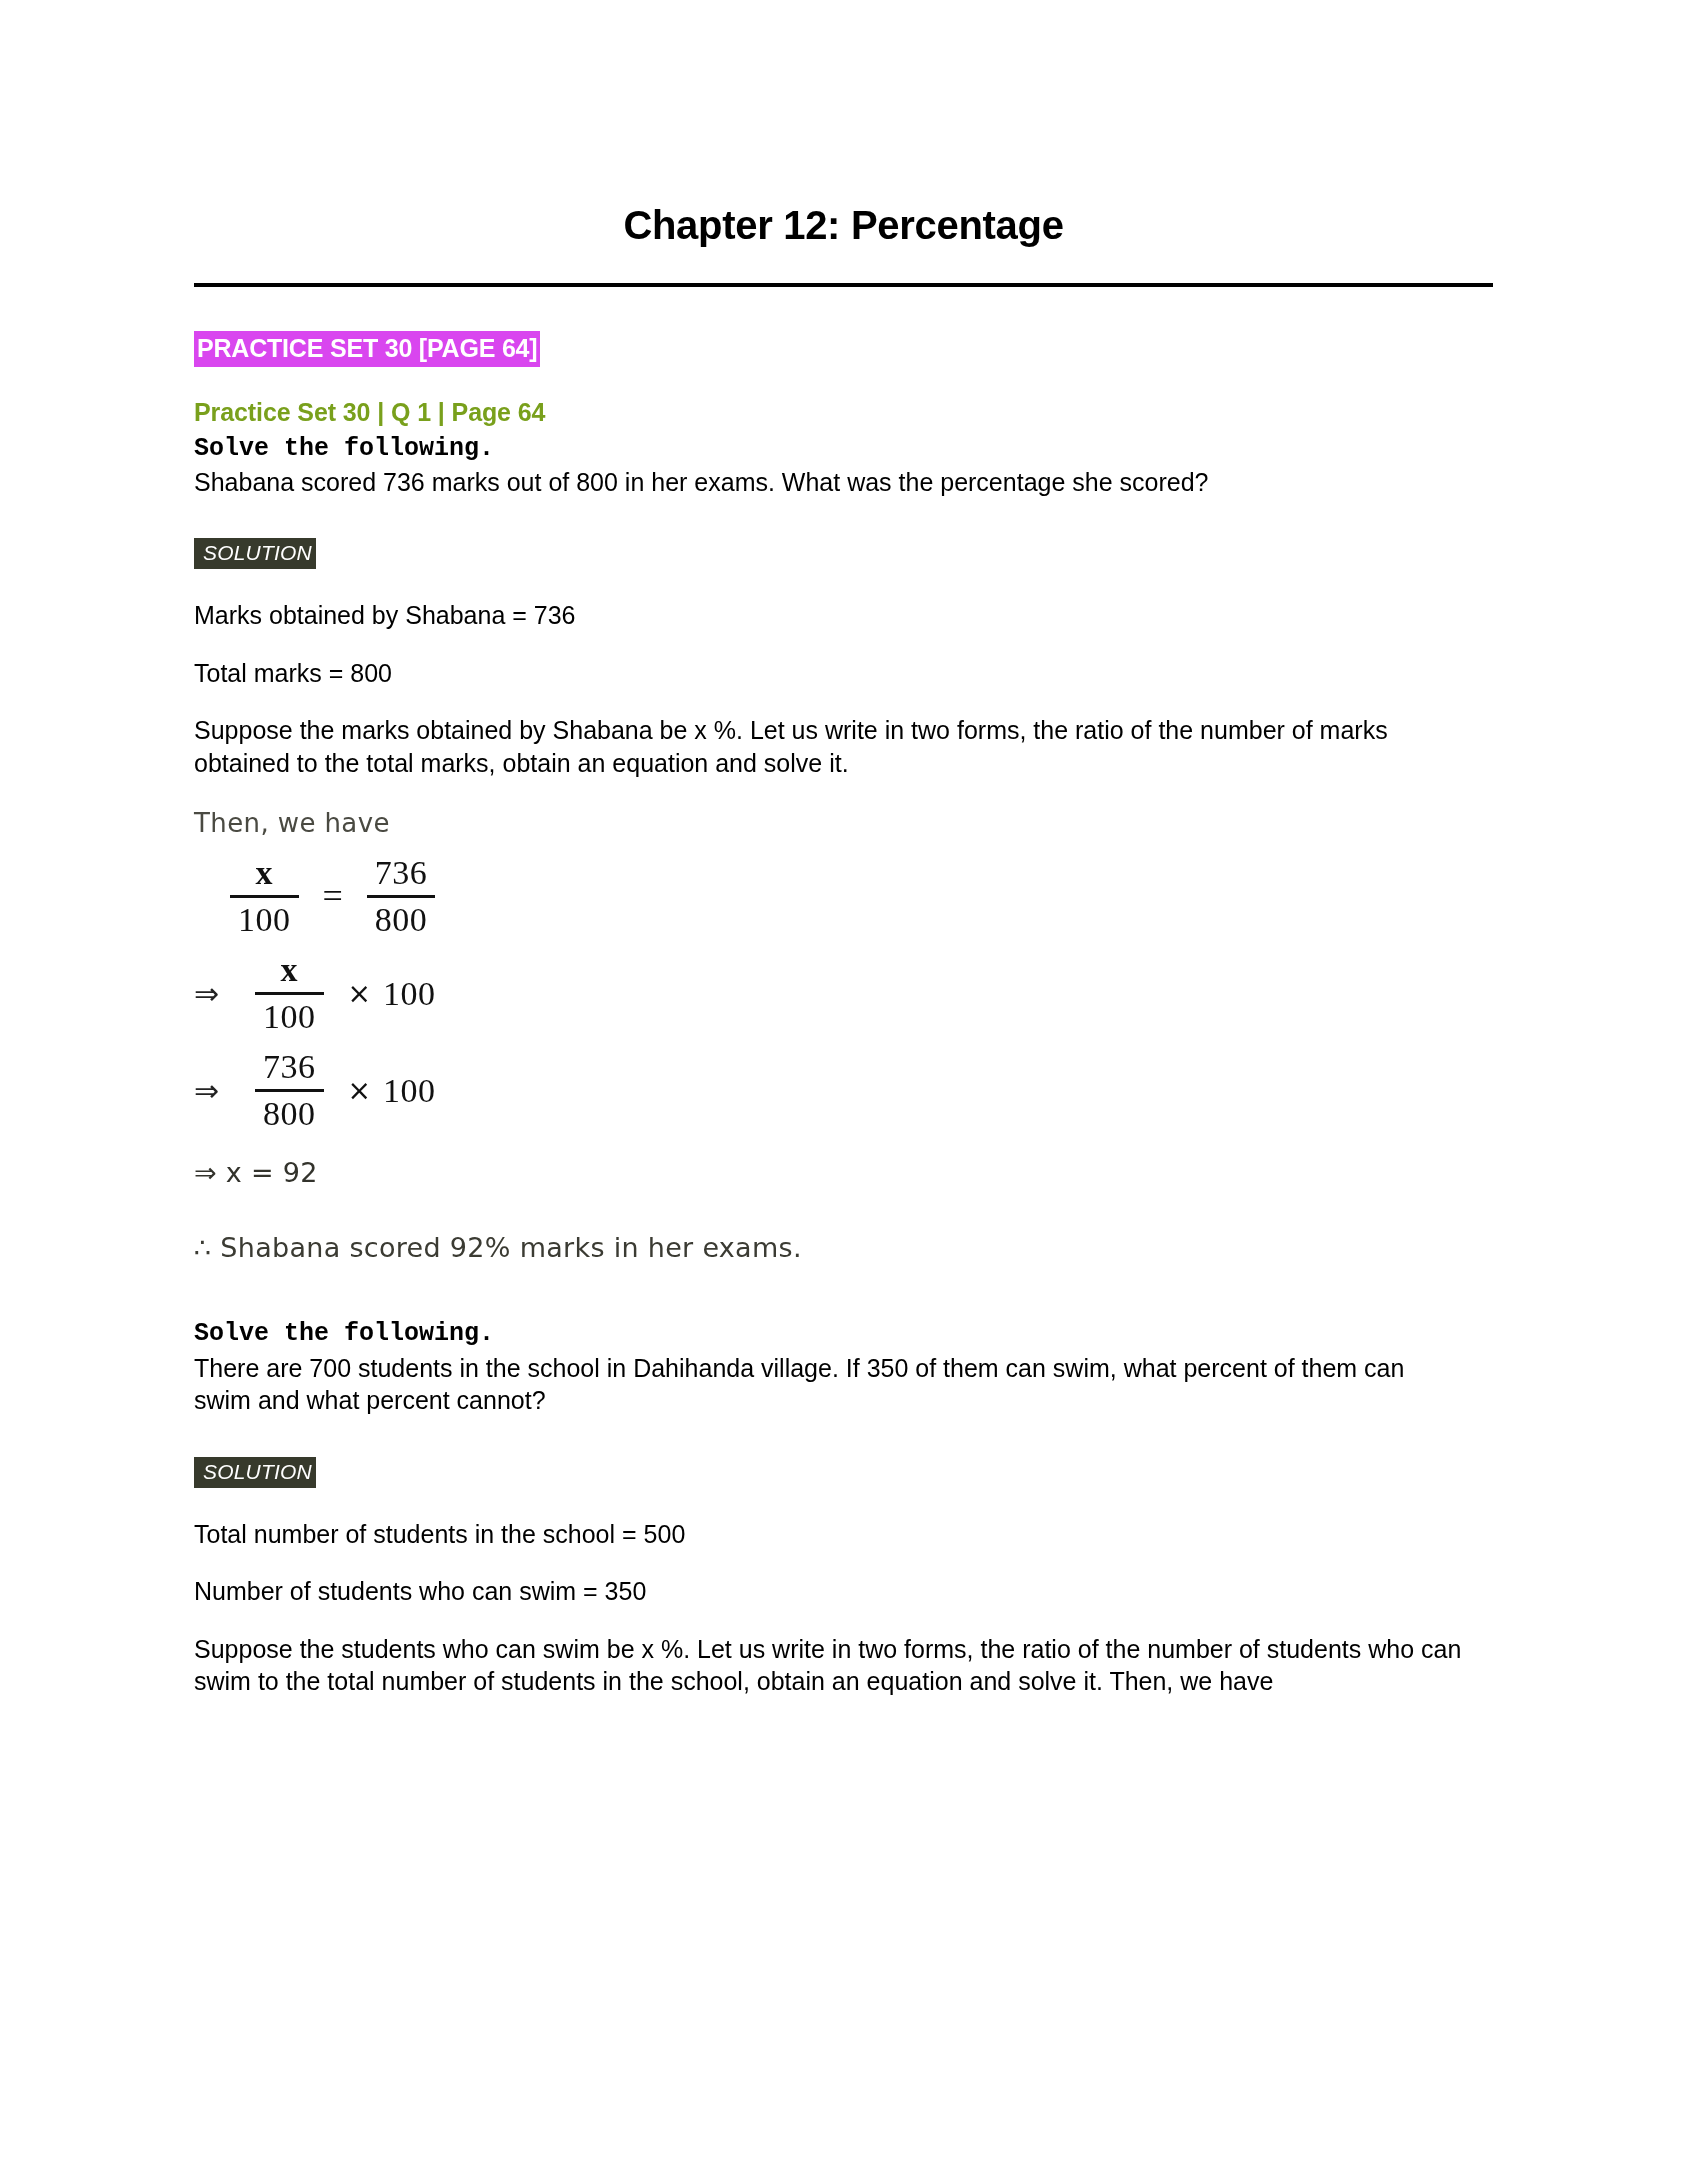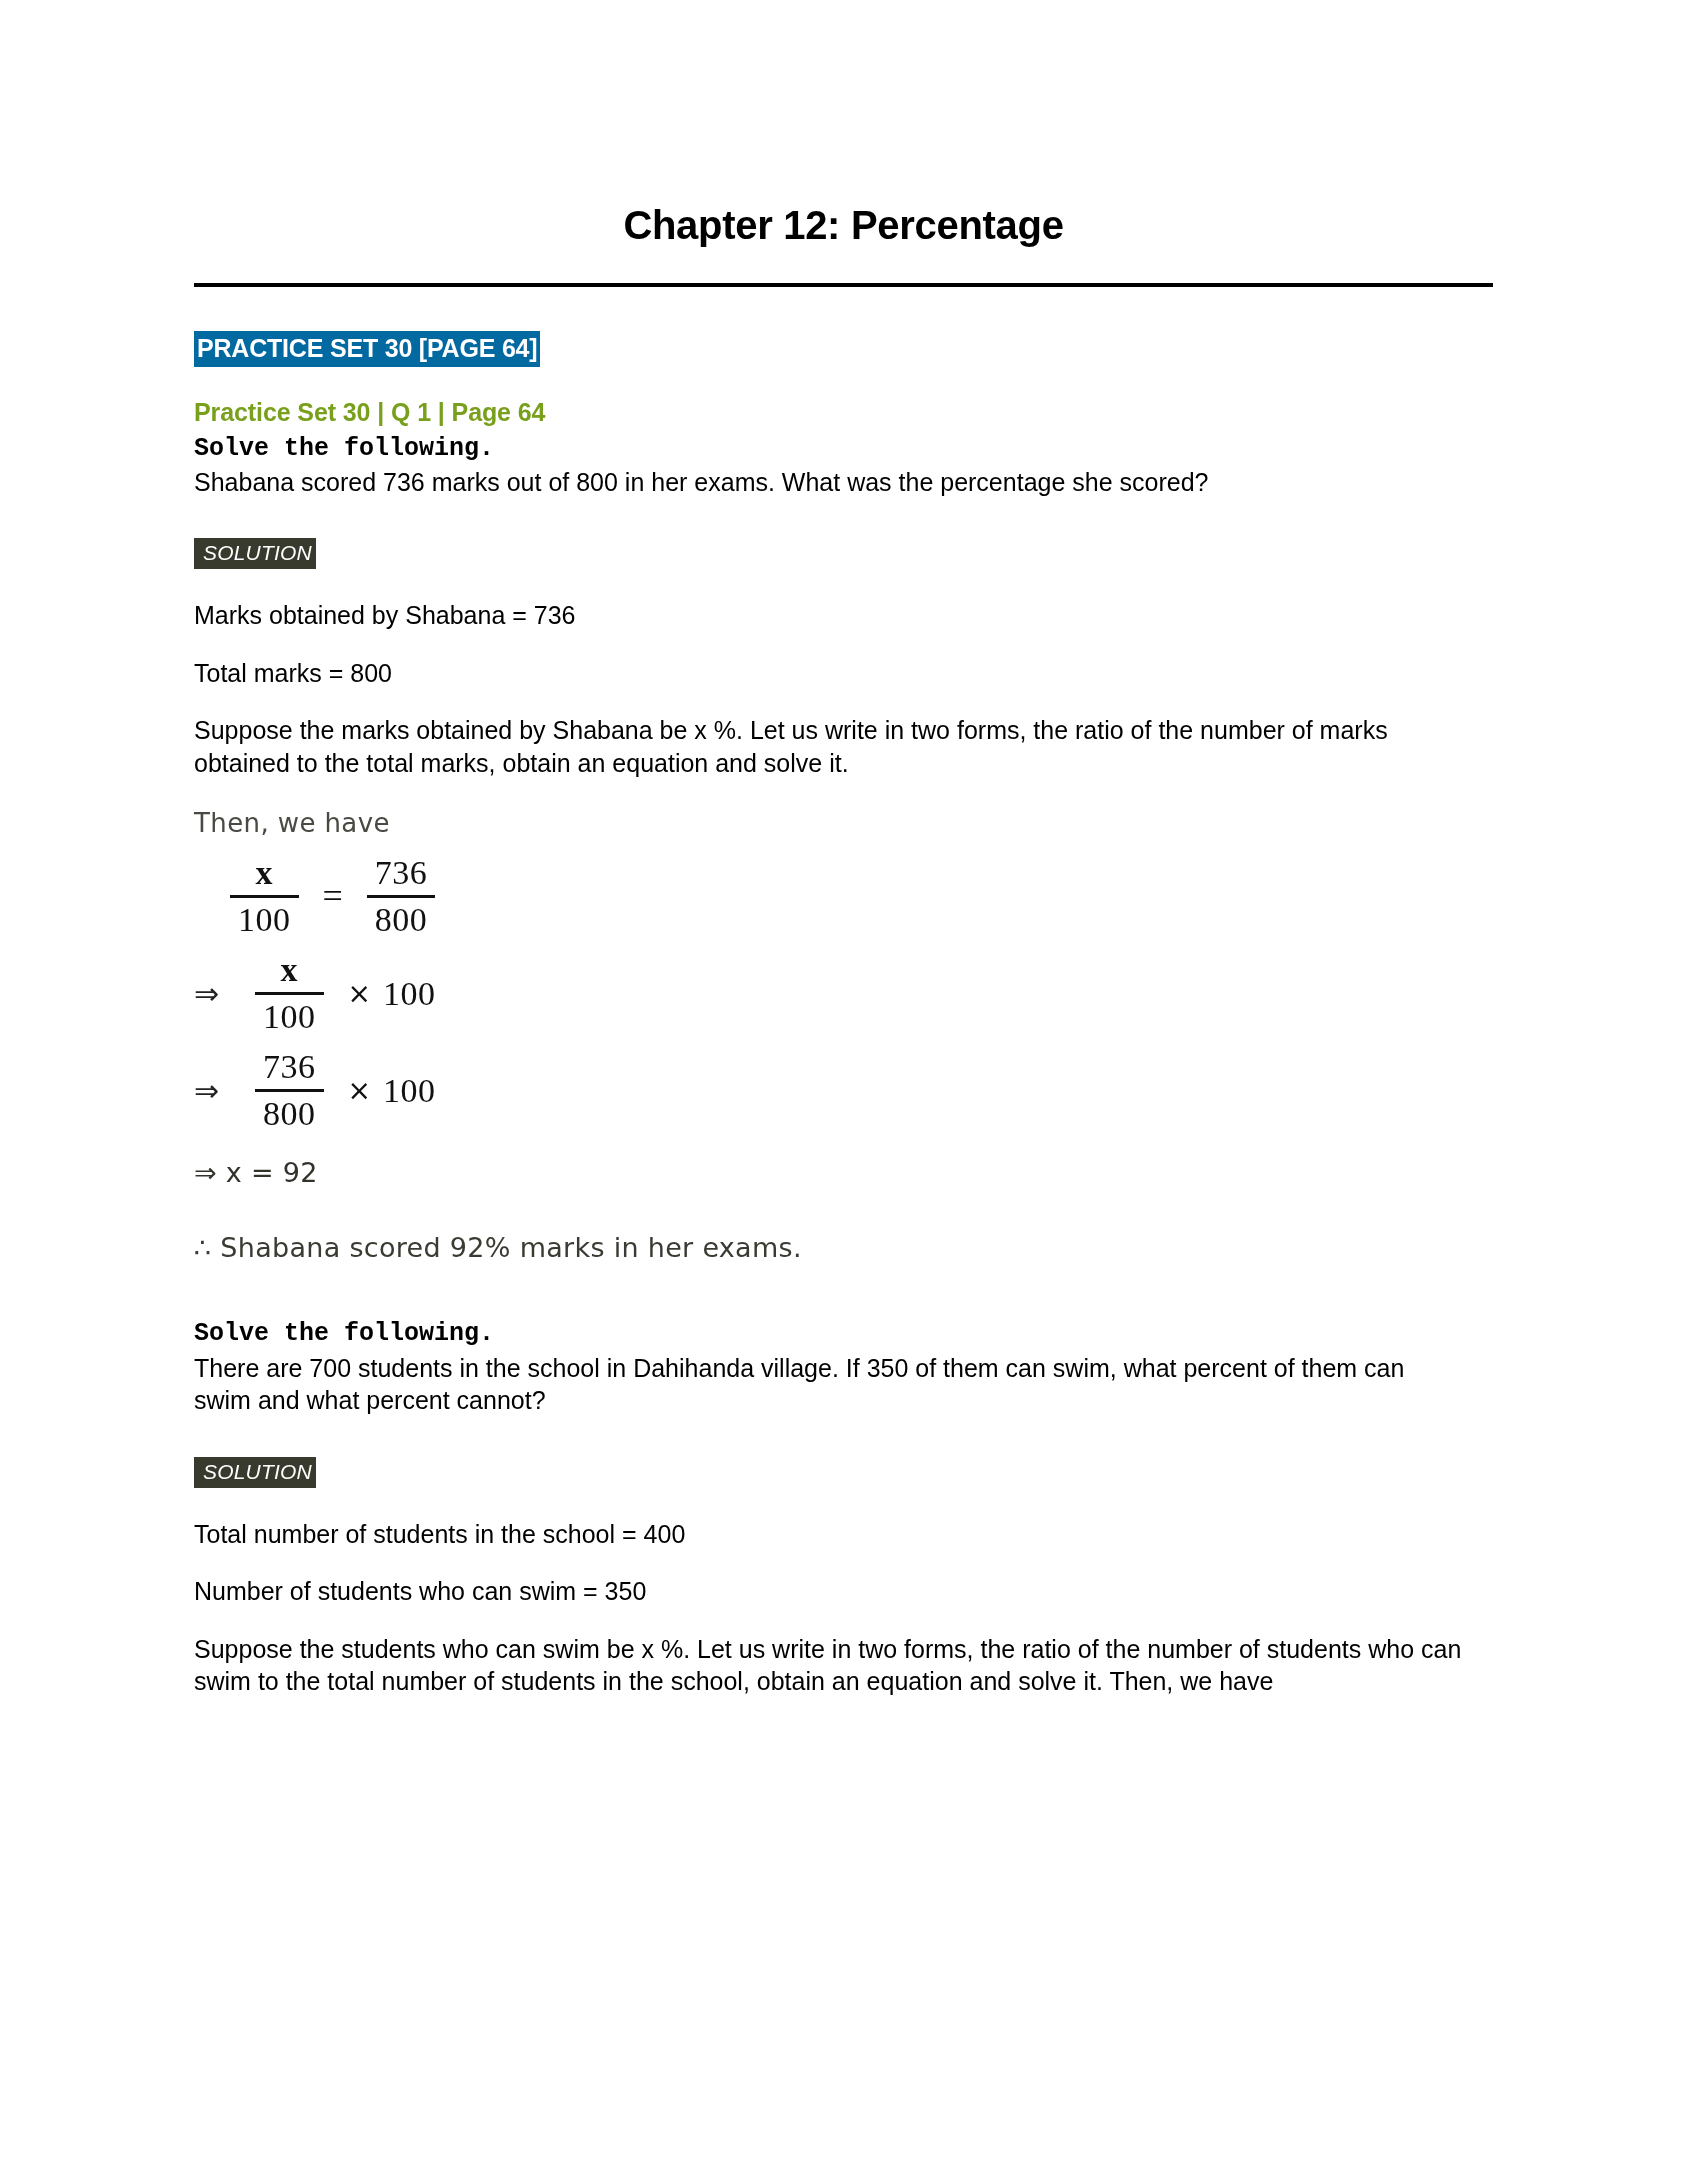--- a/index.html
+++ b/index.html
@@ -47,21 +47,21 @@
   .title-rule {
     height: 4px;
     background: #000000;
     width: 1299px;
     margin-top: 36px;
   }
 
   
   .badge {
     display: inline-block;
-    background: #0369a1;
+    background: #d946ef;
     color: #ffffff;
     font-family: "Liberation Sans", sans-serif;
     font-weight: bold;
     font-size: 25px;
     line-height: 1.22;
     padding: 2px 3px 3px 3px;
     letter-spacing: -0.2px;
   }
   .badge-wrap { margin-top: 44px; }
 
@@ -281,21 +281,21 @@
 
 
       <div class="bold-line" style="margin-top:26px;">Solve the following.</div>
 
       <div class="para" style="margin-top:2px; max-width:1267px;">There are 700 students in the school in Dahihanda village. If 350 of them can swim, what percent of them can swim and what percent cannot?</div>
 
       <div style="margin-top:40px;">
         <span class="solution-badge">SOLUTION</span>
       </div>
 
-      <div class="sol-line" style="margin-top:30px;">Total number of students in the school = 400</div>
+      <div class="sol-line" style="margin-top:30px;">Total number of students in the school = 500</div>
 
       <div class="sol-line" style="margin-top:25px;">Number of students who can swim = 350</div>
 
       <div class="sol-line" style="margin-top:25px; max-width:1277px;">Suppose the students who can swim be x %. Let us write in two forms, the ratio of the number of students who can swim to the total number of students in the school, obtain an equation and solve it. Then, we have</div>
     </div>
 
   </div>
 </div>
 
 

